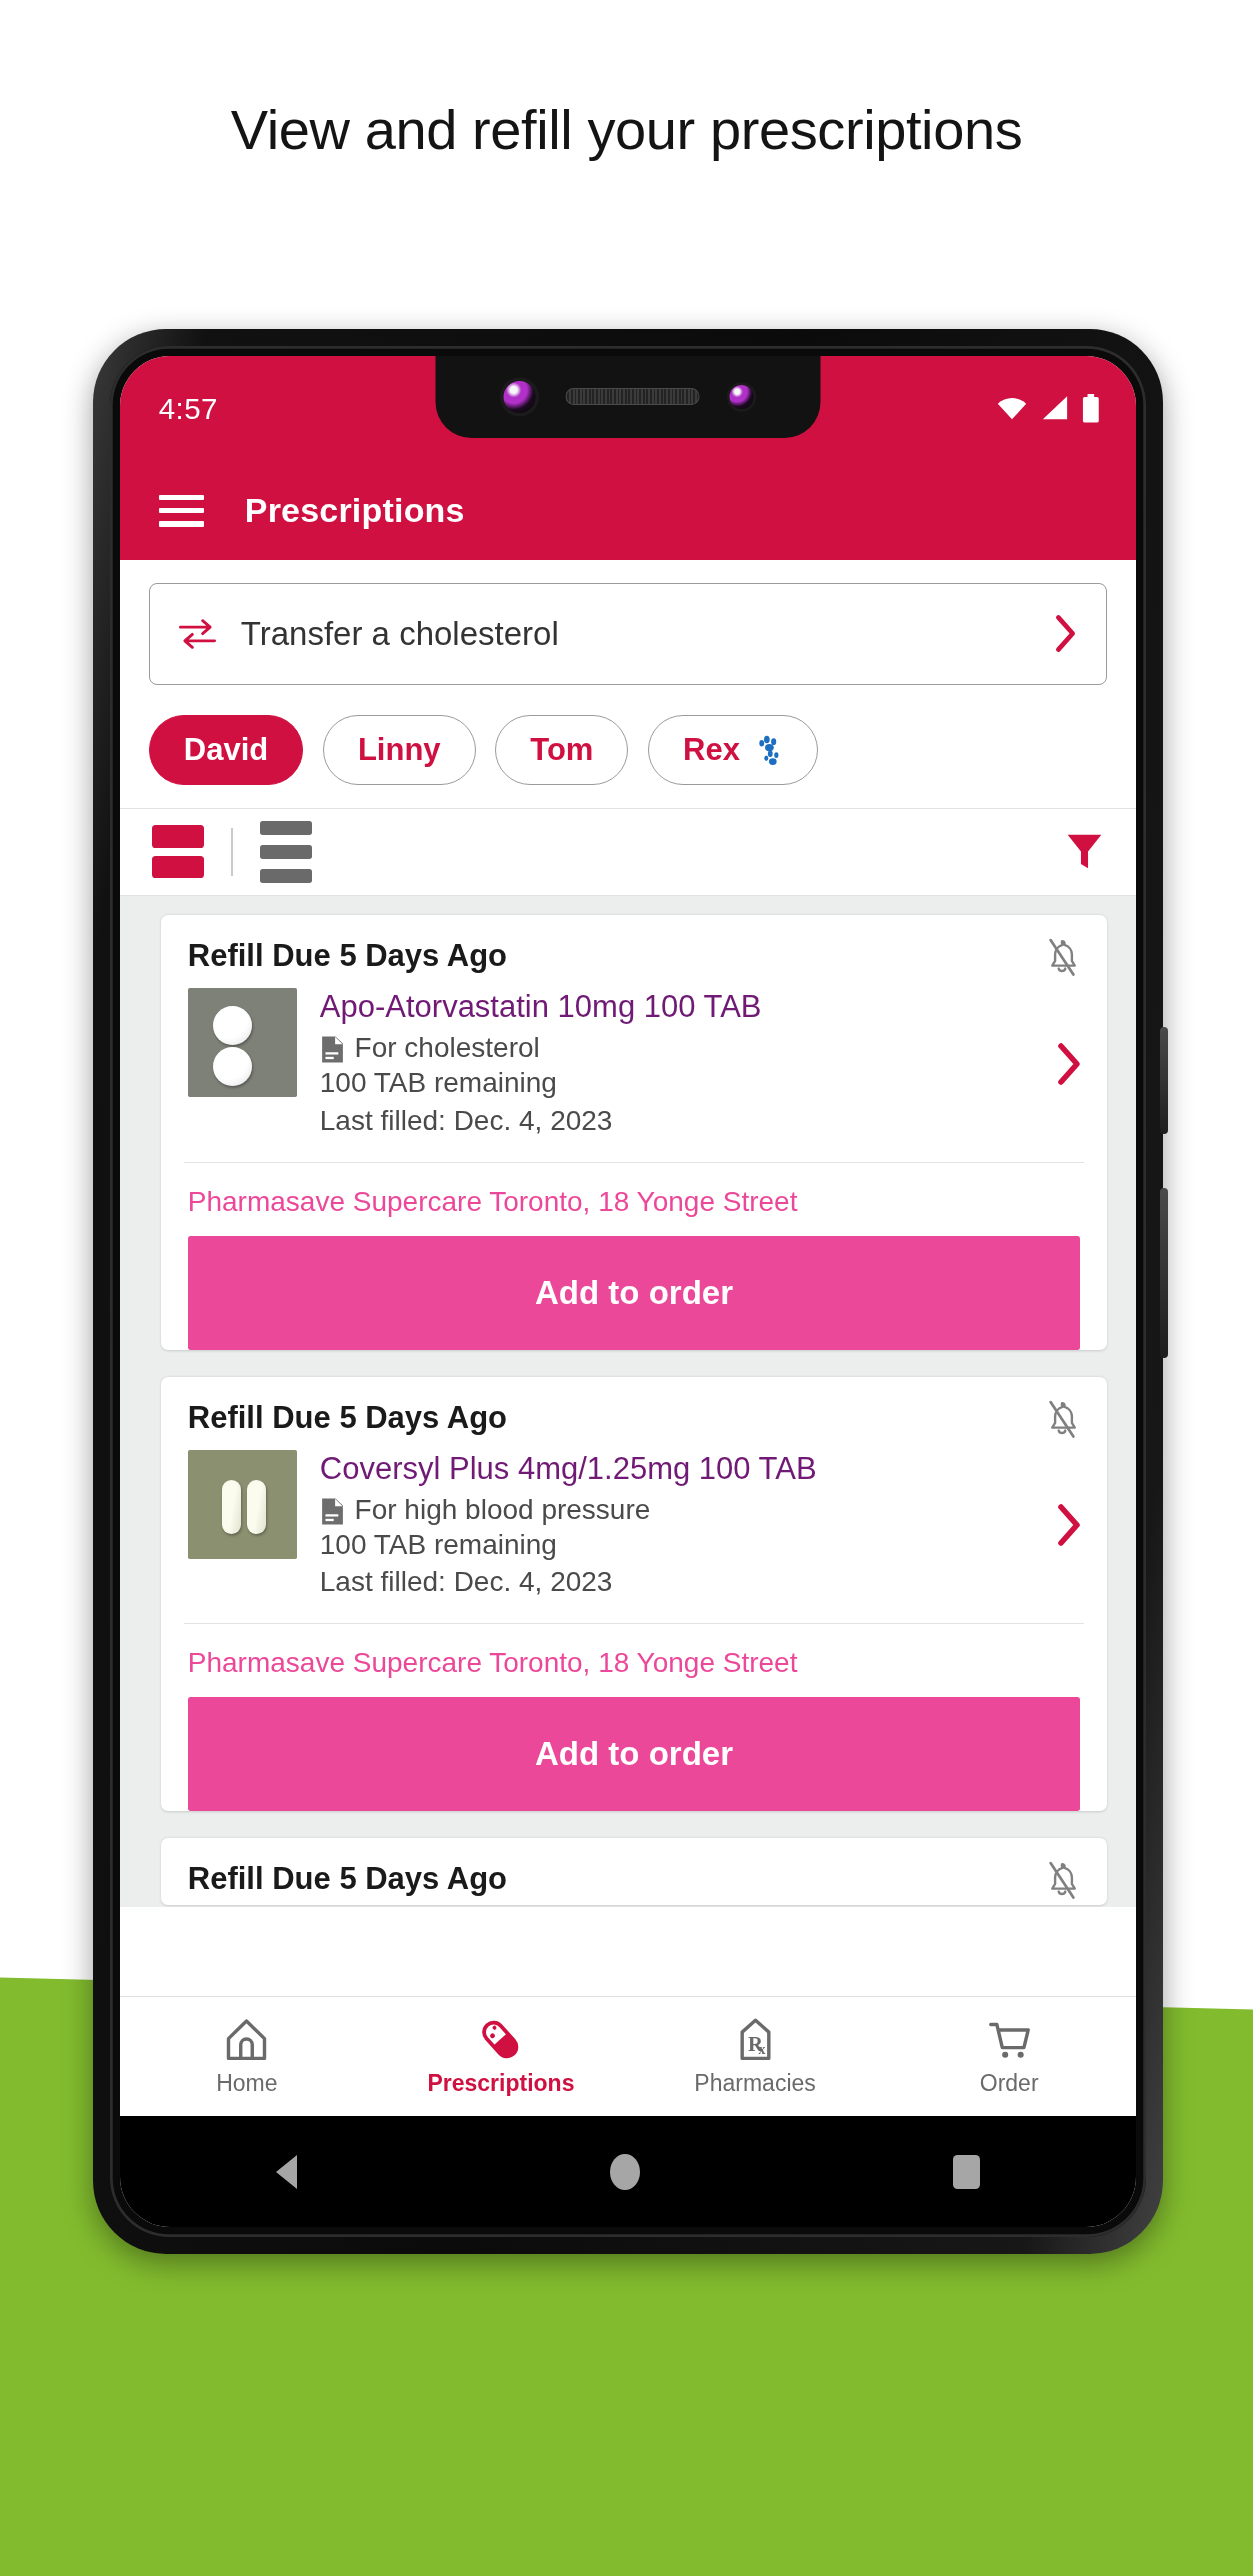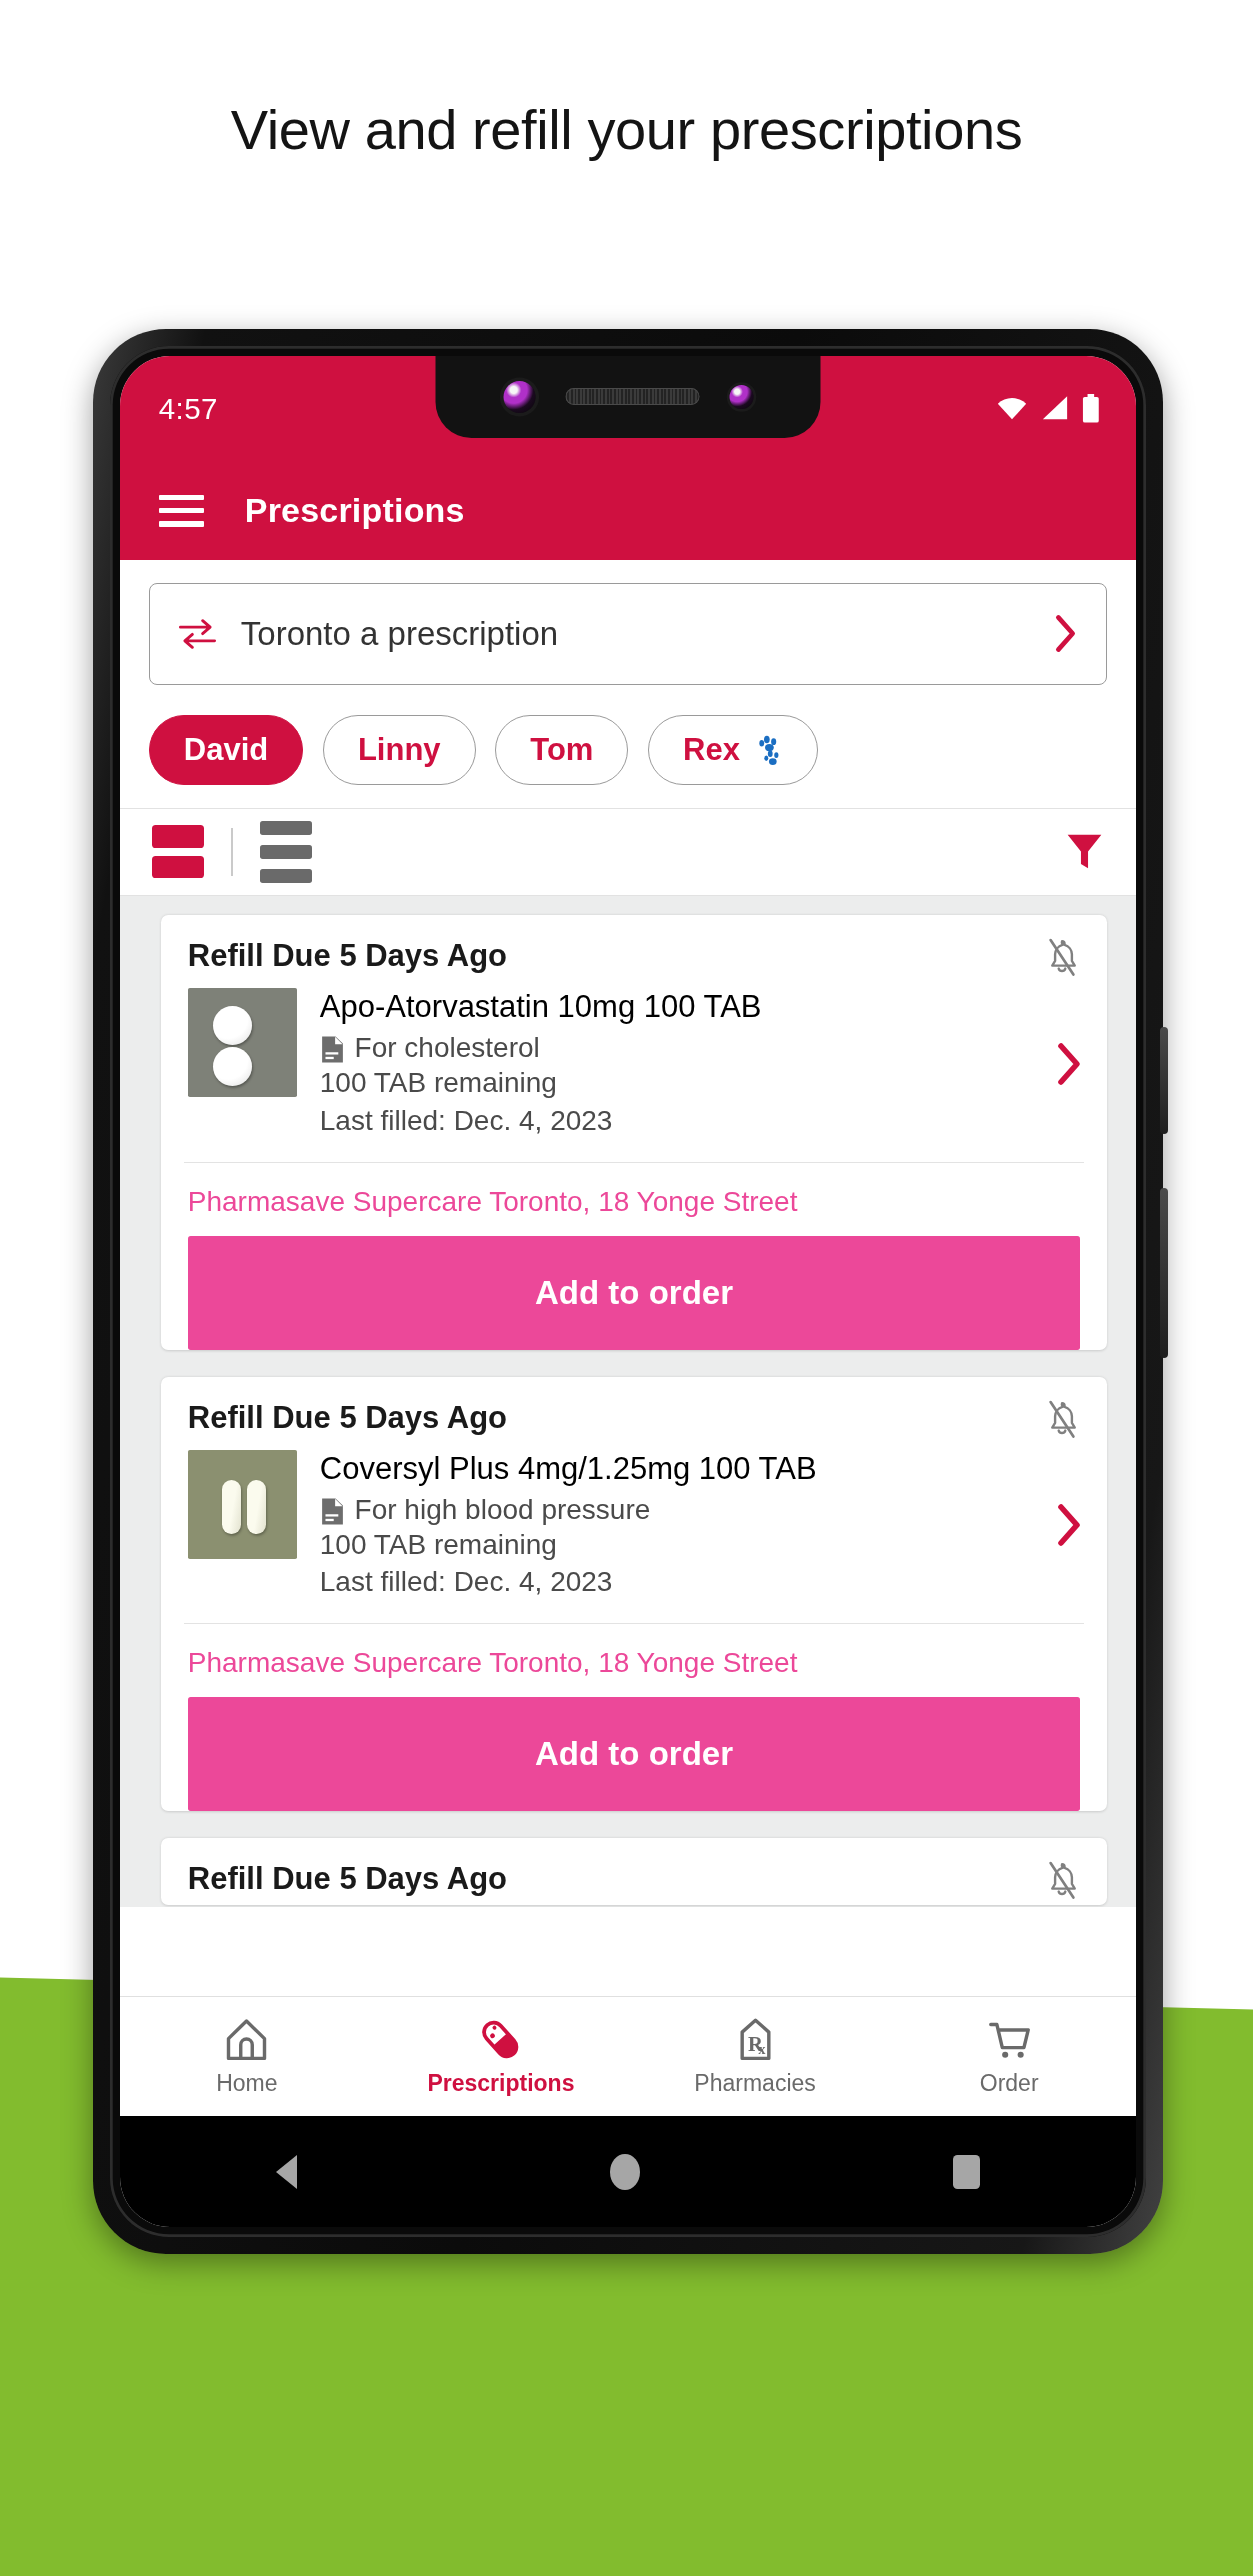--- a/index.html
+++ b/index.html
@@ -153,21 +153,21 @@
   .tab-round.t2 { left: 25px; top: 59px; }
   .tab-ob {
     position:absolute; width: 19.7px; height: 54px; border-radius: 10.7px;
     background: linear-gradient(100deg,#fbfbee 0 55%,#e2e2cf 100%);
     box-shadow: 0.9px 1.8px 2.7px rgba(0,0,0,.3);
   }
   .tab-ob.o1 { left: 34px; top: 30px; }
   .tab-ob.o2 { left: 59px; top: 30px; }
 
   .rx-info { flex:1; min-width:0; }
-  .rx-name { font-size: 31px; color:#000000; line-height: 1.22; }
+  .rx-name { font-size: 31px; color:#701a75; line-height: 1.22; }
   .rx-for { display:flex; align-items:flex-end; gap: 9.8px; margin-top: 6.3px; font-size: 28px; color:#4a4a4a; }
   .rx-line { font-size: 28px; color:#4a4a4a; line-height: 1.33; }
   .chev-col { display:flex; align-items:center; align-self:center; padding-left: 5.4px; cursor:pointer; }
 
   .card-sep { height:0.9px; background:#e3e3e3; margin: 0 23px; }
   .pharmacy { padding: 23px 27px 18px 27px; font-size: 28px; color:#ec4899; }
   .add-order {
     margin: 0 27px 27px 27px; height: 114px; background:#ec4899; border-radius: 2.7px;
     display:flex; align-items:center; justify-content:center;
     color:#fff; font-size: 33px; font-weight: 700; cursor:pointer; border:none; width: calc(100% - 54px);
@@ -240,21 +240,21 @@
         </div>
 
         <div class="content">
 
           <div class="transfer-wrap">
             <div class="transfer-row">
               <svg width="41" height="38" viewBox="0 0 24 22">
                 <path d="M2 7 H19 M15 3.2 L19.4 7 L15 10.8" fill="none" stroke="#cf1040" stroke-width="1.7" stroke-linecap="round" stroke-linejoin="round"></path>
                 <path d="M22 15 H5 M9 11.2 L4.6 15 L9 18.8" fill="none" stroke="#cf1040" stroke-width="1.7" stroke-linecap="round" stroke-linejoin="round"></path>
               </svg>
-              <div class="transfer-label">Toronto a prescription</div>
+              <div class="transfer-label">Transfer a cholesterol</div>
               <svg width="27" height="43" viewBox="0 0 14 24">
                 <path d="M3 3 L11 12 L3 21" fill="none" stroke="#cf1040" stroke-width="2.6" stroke-linecap="round" stroke-linejoin="round"></path>
               </svg>
             </div>
           </div>
 
           <div class="chips">
             <div class="chip active">
               <span>David</span>
             </div>

